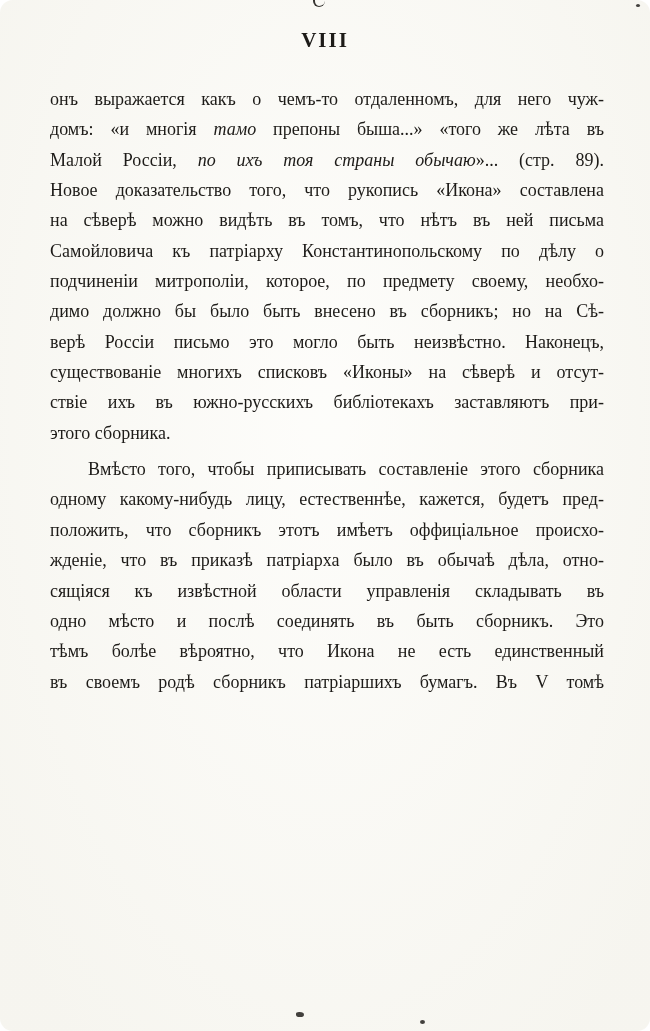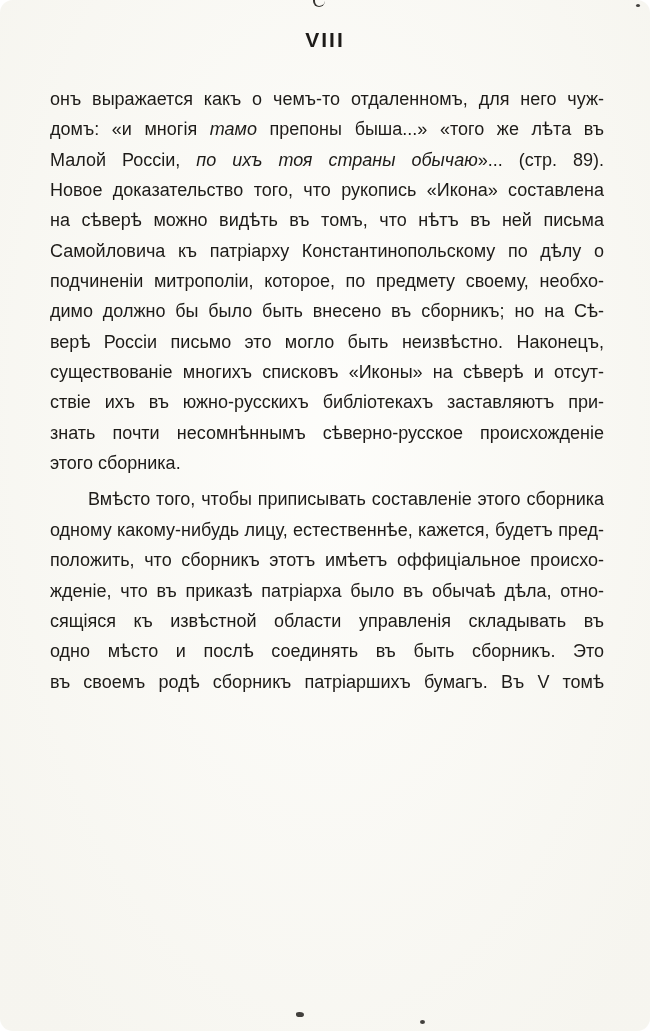--- a/index.html
+++ b/index.html
@@ -4,21 +4,21 @@
 <style>
   html, body { margin: 0; padding: 0; }
   .page {
     position: relative;
     width: 650px;
     height: 1031px;
     background:
       radial-gradient(ellipse at 50% 40%, rgba(255,255,255,0.6), rgba(0,0,0,0.02) 90%),
       #fbfaf4;
     overflow: hidden;
-    font-family: Liberation Sans, sans-serif;
+    font-family: Liberation Serif, serif;
     color: #1d1b18;
     border-radius: 13px;
   }
   .header {
     position: absolute;
     top: 28px;
     left: 0;
     right: 0;
     text-align: center;
     font-size: 21px;
@@ -75,29 +75,29 @@
         <div class="line"><span class="run">домъ: «и многія </span><span class="run italic">тамо</span><span class="run"> препоны быша...» «того же лѣта въ</span></div>
         <div class="line"><span class="run">Малой Россіи, </span><span class="run italic">по ихъ тоя страны обычаю</span><span class="run">»... (стр. 89).</span></div>
         <div class="line"><span class="run">Новое доказательство того, что рукопись «Икона» составлена</span></div>
         <div class="line"><span class="run">на сѣверѣ можно видѣть въ томъ, что нѣтъ въ ней письма</span></div>
         <div class="line"><span class="run">Самойловича къ патріарху Константинопольскому по дѣлу о</span></div>
         <div class="line"><span class="run">подчиненіи митрополіи, которое, по предмету своему, необхо-</span></div>
         <div class="line"><span class="run">димо должно бы было быть внесено въ сборникъ; но на Сѣ-</span></div>
         <div class="line"><span class="run">верѣ Россіи письмо это могло быть неизвѣстно. Наконецъ,</span></div>
         <div class="line"><span class="run">существованіе многихъ списковъ «Иконы» на сѣверѣ и отсут-</span></div>
         <div class="line"><span class="run">ствіе ихъ въ южно-русскихъ библіотекахъ заставляютъ при-</span></div>
-        <div class="line"><span class="run">знать почти несомнѣннымъ сѣверно-русское происхожденіе</span></div>
         <div class="line last"><span class="run">этого сборника.</span></div>
       </div>
       <div class="paragraph">
         <div class="line indent"><span class="run">Вмѣсто того, чтобы приписывать составленіе этого сборника</span></div>
         <div class="line"><span class="run">одному какому-нибудь лицу, естественнѣе, кажется, будетъ пред-</span></div>
         <div class="line"><span class="run">положить, что сборникъ этотъ имѣетъ оффиціальное происхо-</span></div>
         <div class="line"><span class="run">жденіе, что въ приказѣ патріарха было въ обычаѣ дѣла, отно-</span></div>
         <div class="line"><span class="run">сящіяся къ извѣстной области управленія складывать въ</span></div>
         <div class="line"><span class="run">одно мѣсто и послѣ соединять въ быть сборникъ. Это</span></div>
+        <div class="line"><span class="run">тѣмъ болѣе вѣроятно, что Икона не есть единственный</span></div>
         <div class="line"><span class="run">въ своемъ родѣ сборникъ патріаршихъ бумагъ. Въ V томѣ</span></div>
       </div>
     </div>
 
   <div class="speck s1"></div>
   <div class="speck s2"></div>
 </div>
 
 </body></html>

